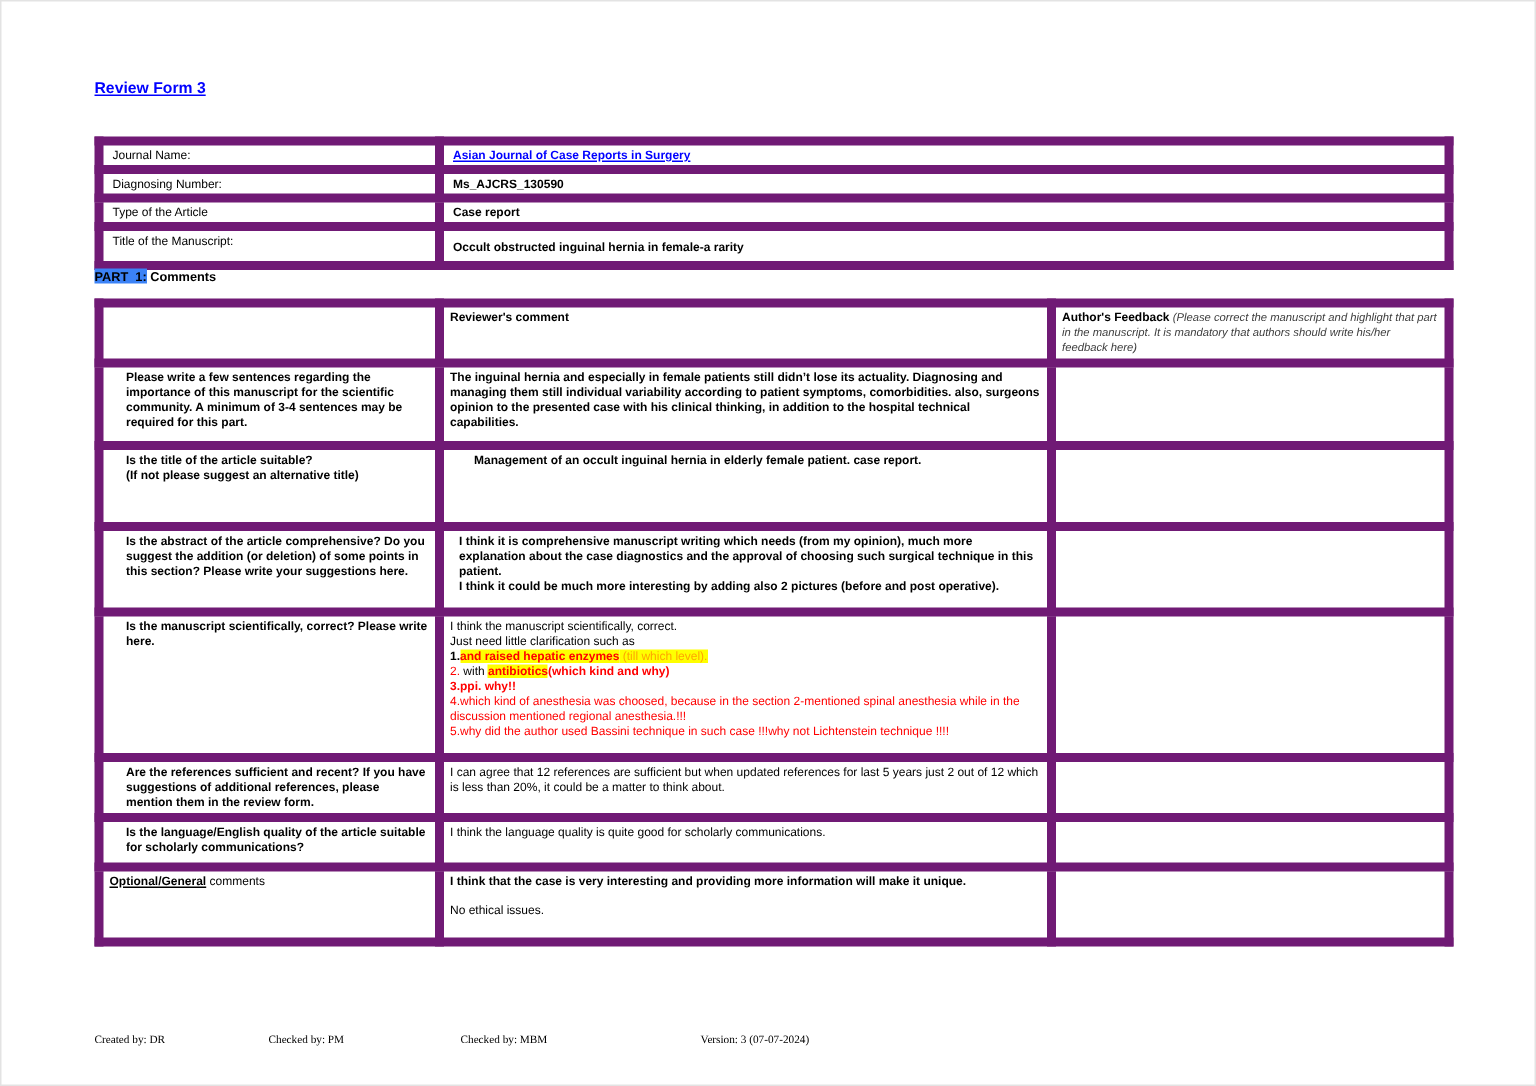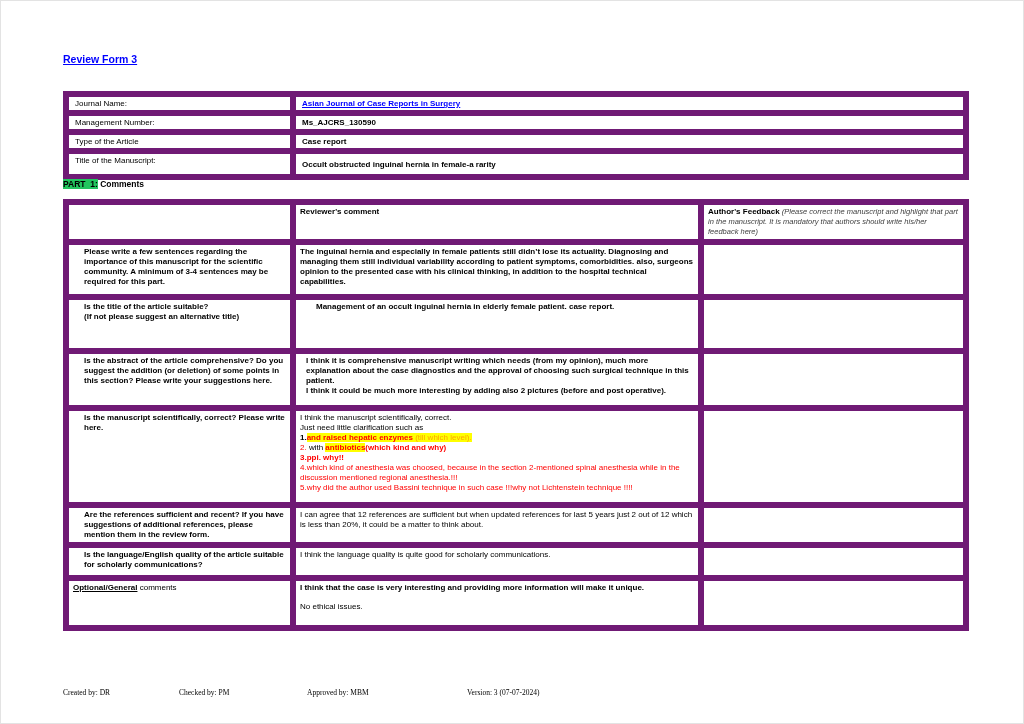--- a/index.html
+++ b/index.html
@@ -19,21 +19,21 @@
   
   .meta-table { position:absolute; left:62px; top:90px; width:900px; font-size:8px; }
   .meta-table td { padding:2px 6px; }
   .meta-label { width:227px; }
   .meta-value { font-weight:bold; }
   .link { color:#0000ff; text-decoration:underline; font-weight:bold; cursor:pointer; }
   .v-mid { vertical-align:middle; }
 
   
   .part-heading { position:absolute; left:62px; top:178px; font-size:8.5px; font-weight:bold; }
-  .badge { background:#22c55e; white-space:pre; }
+  .badge { background:#3b82f6; white-space:pre; }
 
   
   .comments-table { position:absolute; left:62px; top:198px; width:900px; font-size:8px; line-height:1.25; }
   .comments-table td { padding:2px 4px; }
   .col-q { width:227px; }
   .col-a { width:408px; }
   .col-f { width:265px; }
   .q { font-weight:bold; padding-left:15px !important; }
   .bold { font-weight:bold; }
   .pre { white-space:pre-line; }
@@ -65,21 +65,21 @@
     <colgroup>
         <col style="width:227px">
         <col style="width:673px">
       </colgroup>
     <tbody>
         <tr style="height:14px">
       <td class="meta-label">Journal Name:</td>
       <td><span class="link">Asian Journal of Case Reports in Surgery</span></td>
     </tr>
     <tr style="height:14px">
-      <td class="meta-label">Management Number:</td>
+      <td class="meta-label">Diagnosing Number:</td>
       <td class="meta-value">Ms_AJCRS_130590</td>
     </tr>
     <tr style="height:14px">
       <td class="meta-label">Type of the Article</td>
       <td class="meta-value">Case report</td>
     </tr>
     <tr style="height:26px">
       <td class="meta-label">Title of the Manuscript:</td>
       <td class="meta-value v-mid">Occult obstructed inguinal hernia in female-a rarity</td>
     </tr>
@@ -159,17 +159,17 @@
         <div>No ethical issues.</div>
       </td>
       <td></td>
     </tr>
   </tbody>
     </table>
 
   <div class="footer">
     <span class="f-created">Created by: DR</span>
     <span class="f-checked">Checked by: PM</span>
-    <span class="f-approved">Approved by: MBM</span>
+    <span class="f-approved">Checked by: MBM</span>
     <span class="f-version">Version: 3 (07-07-2024)</span>
   </div>
 
 </div>
 
 </body></html>

